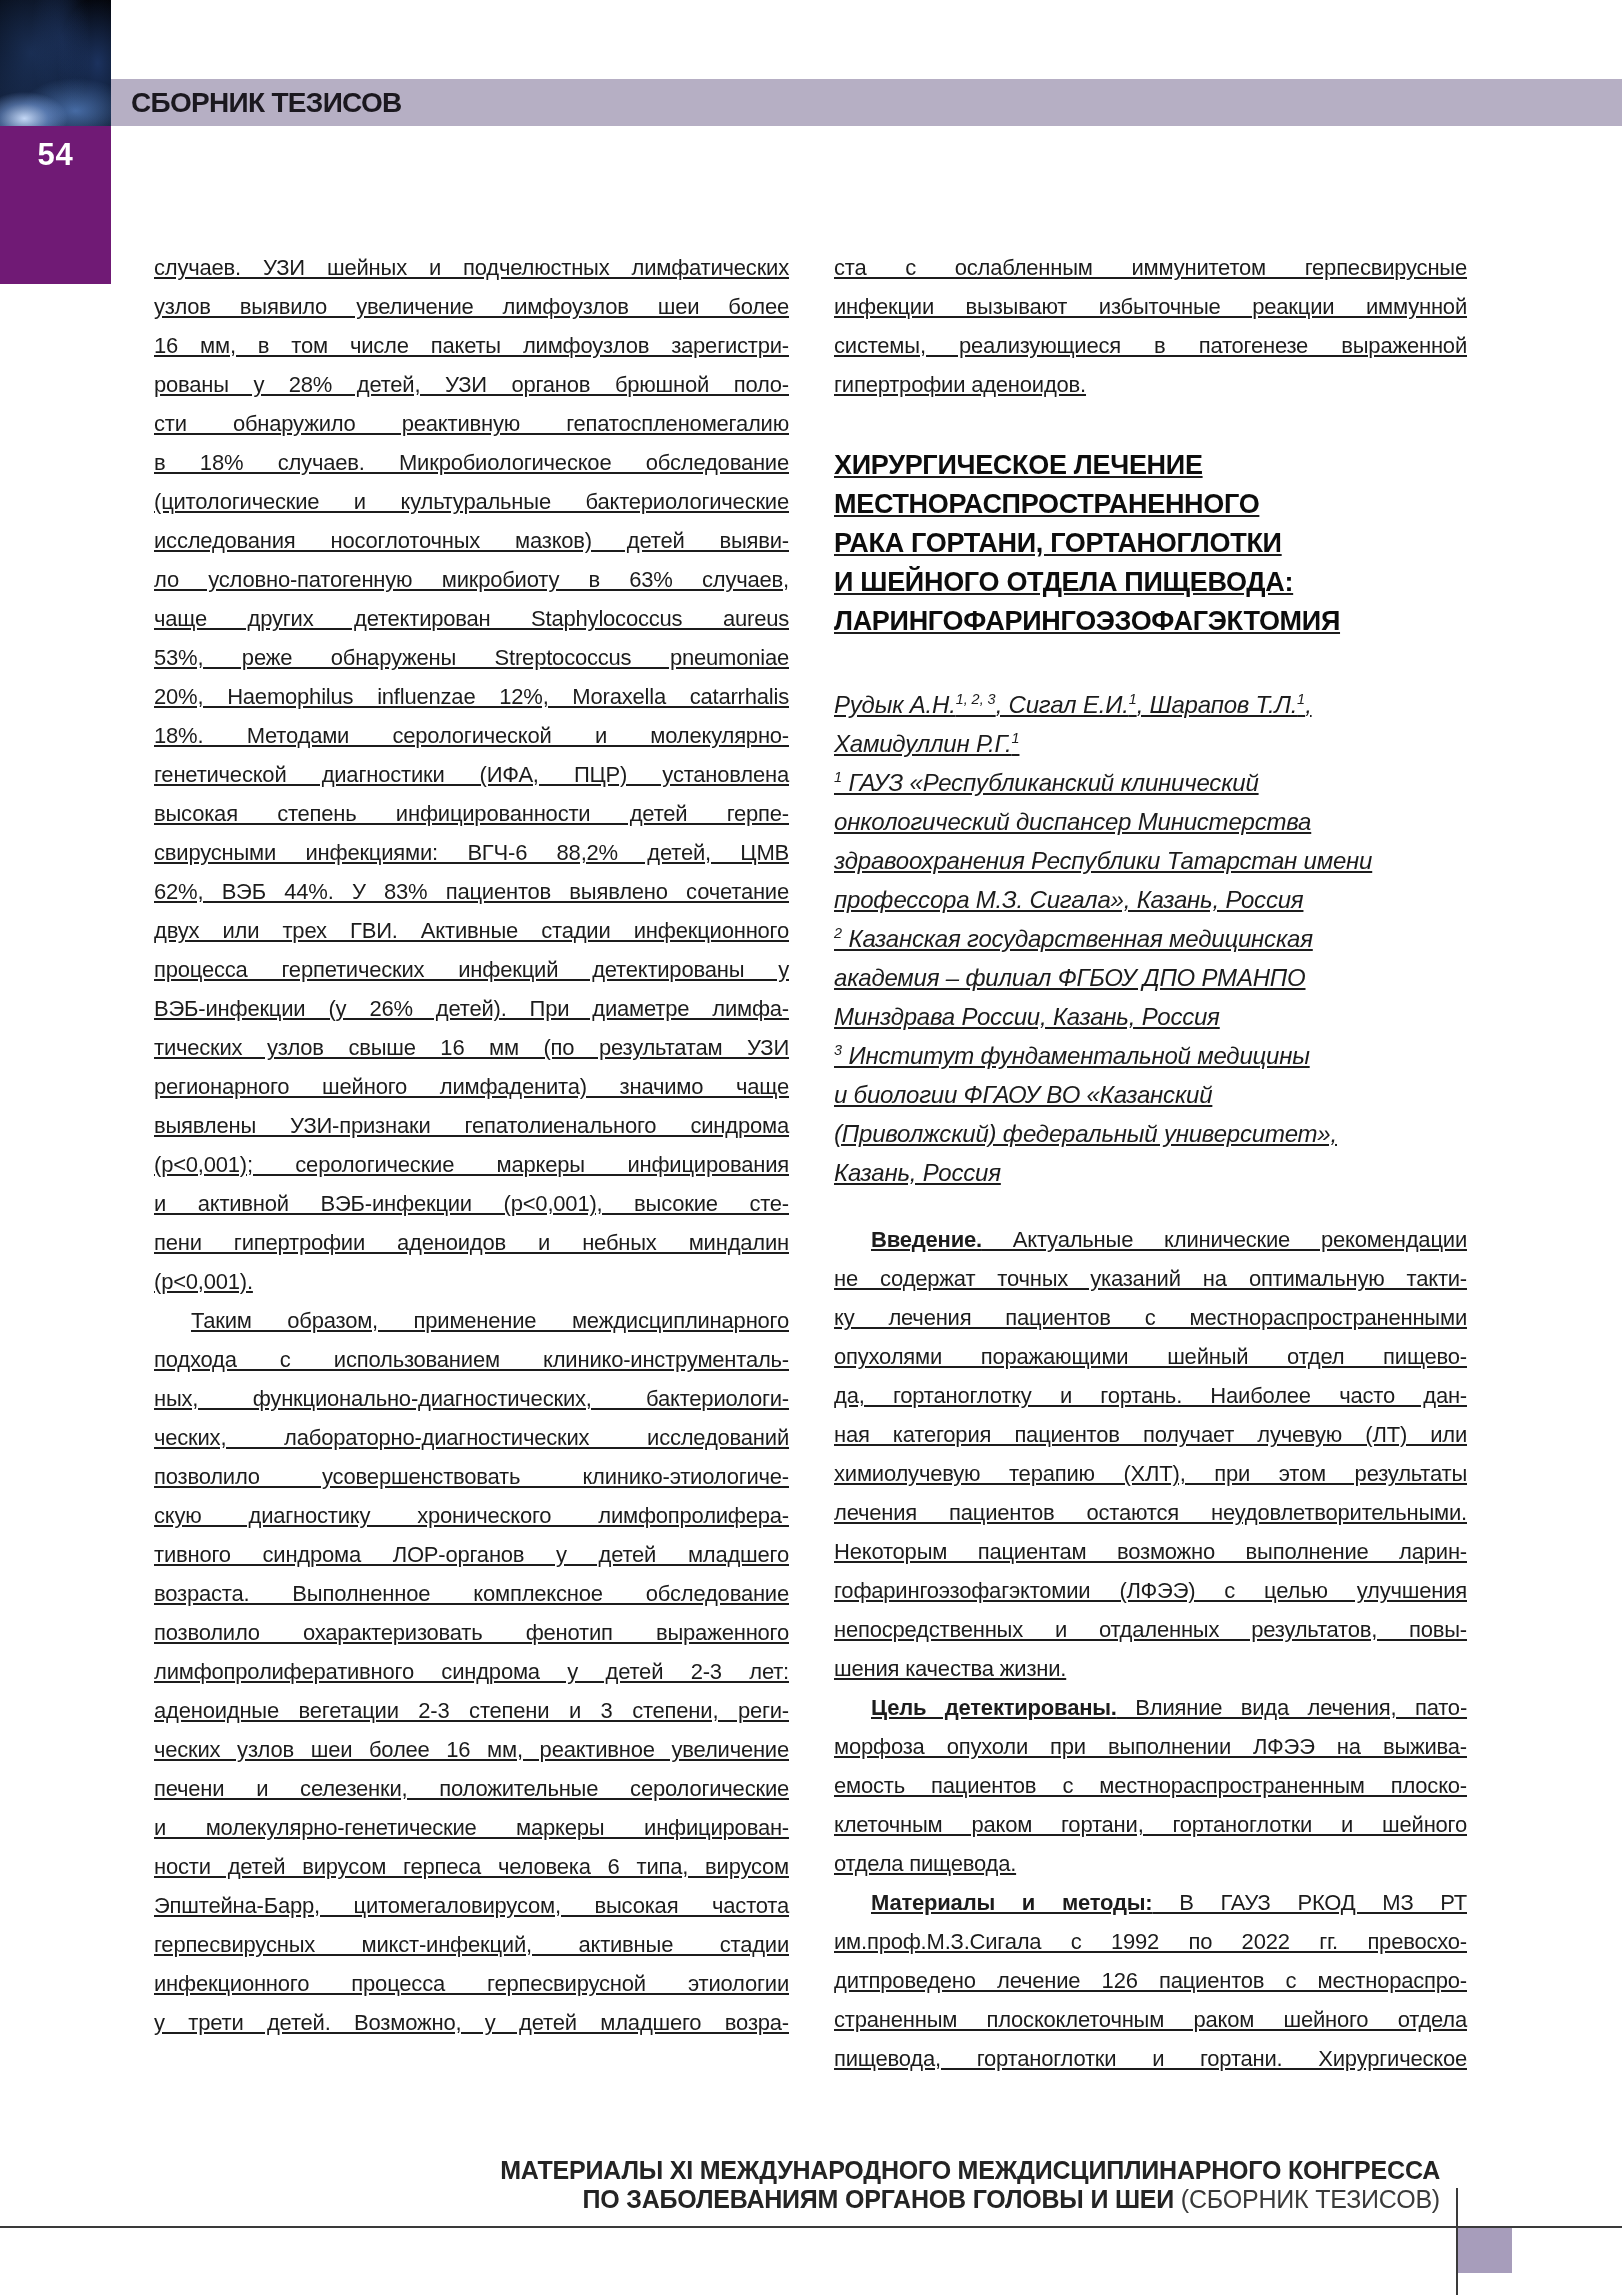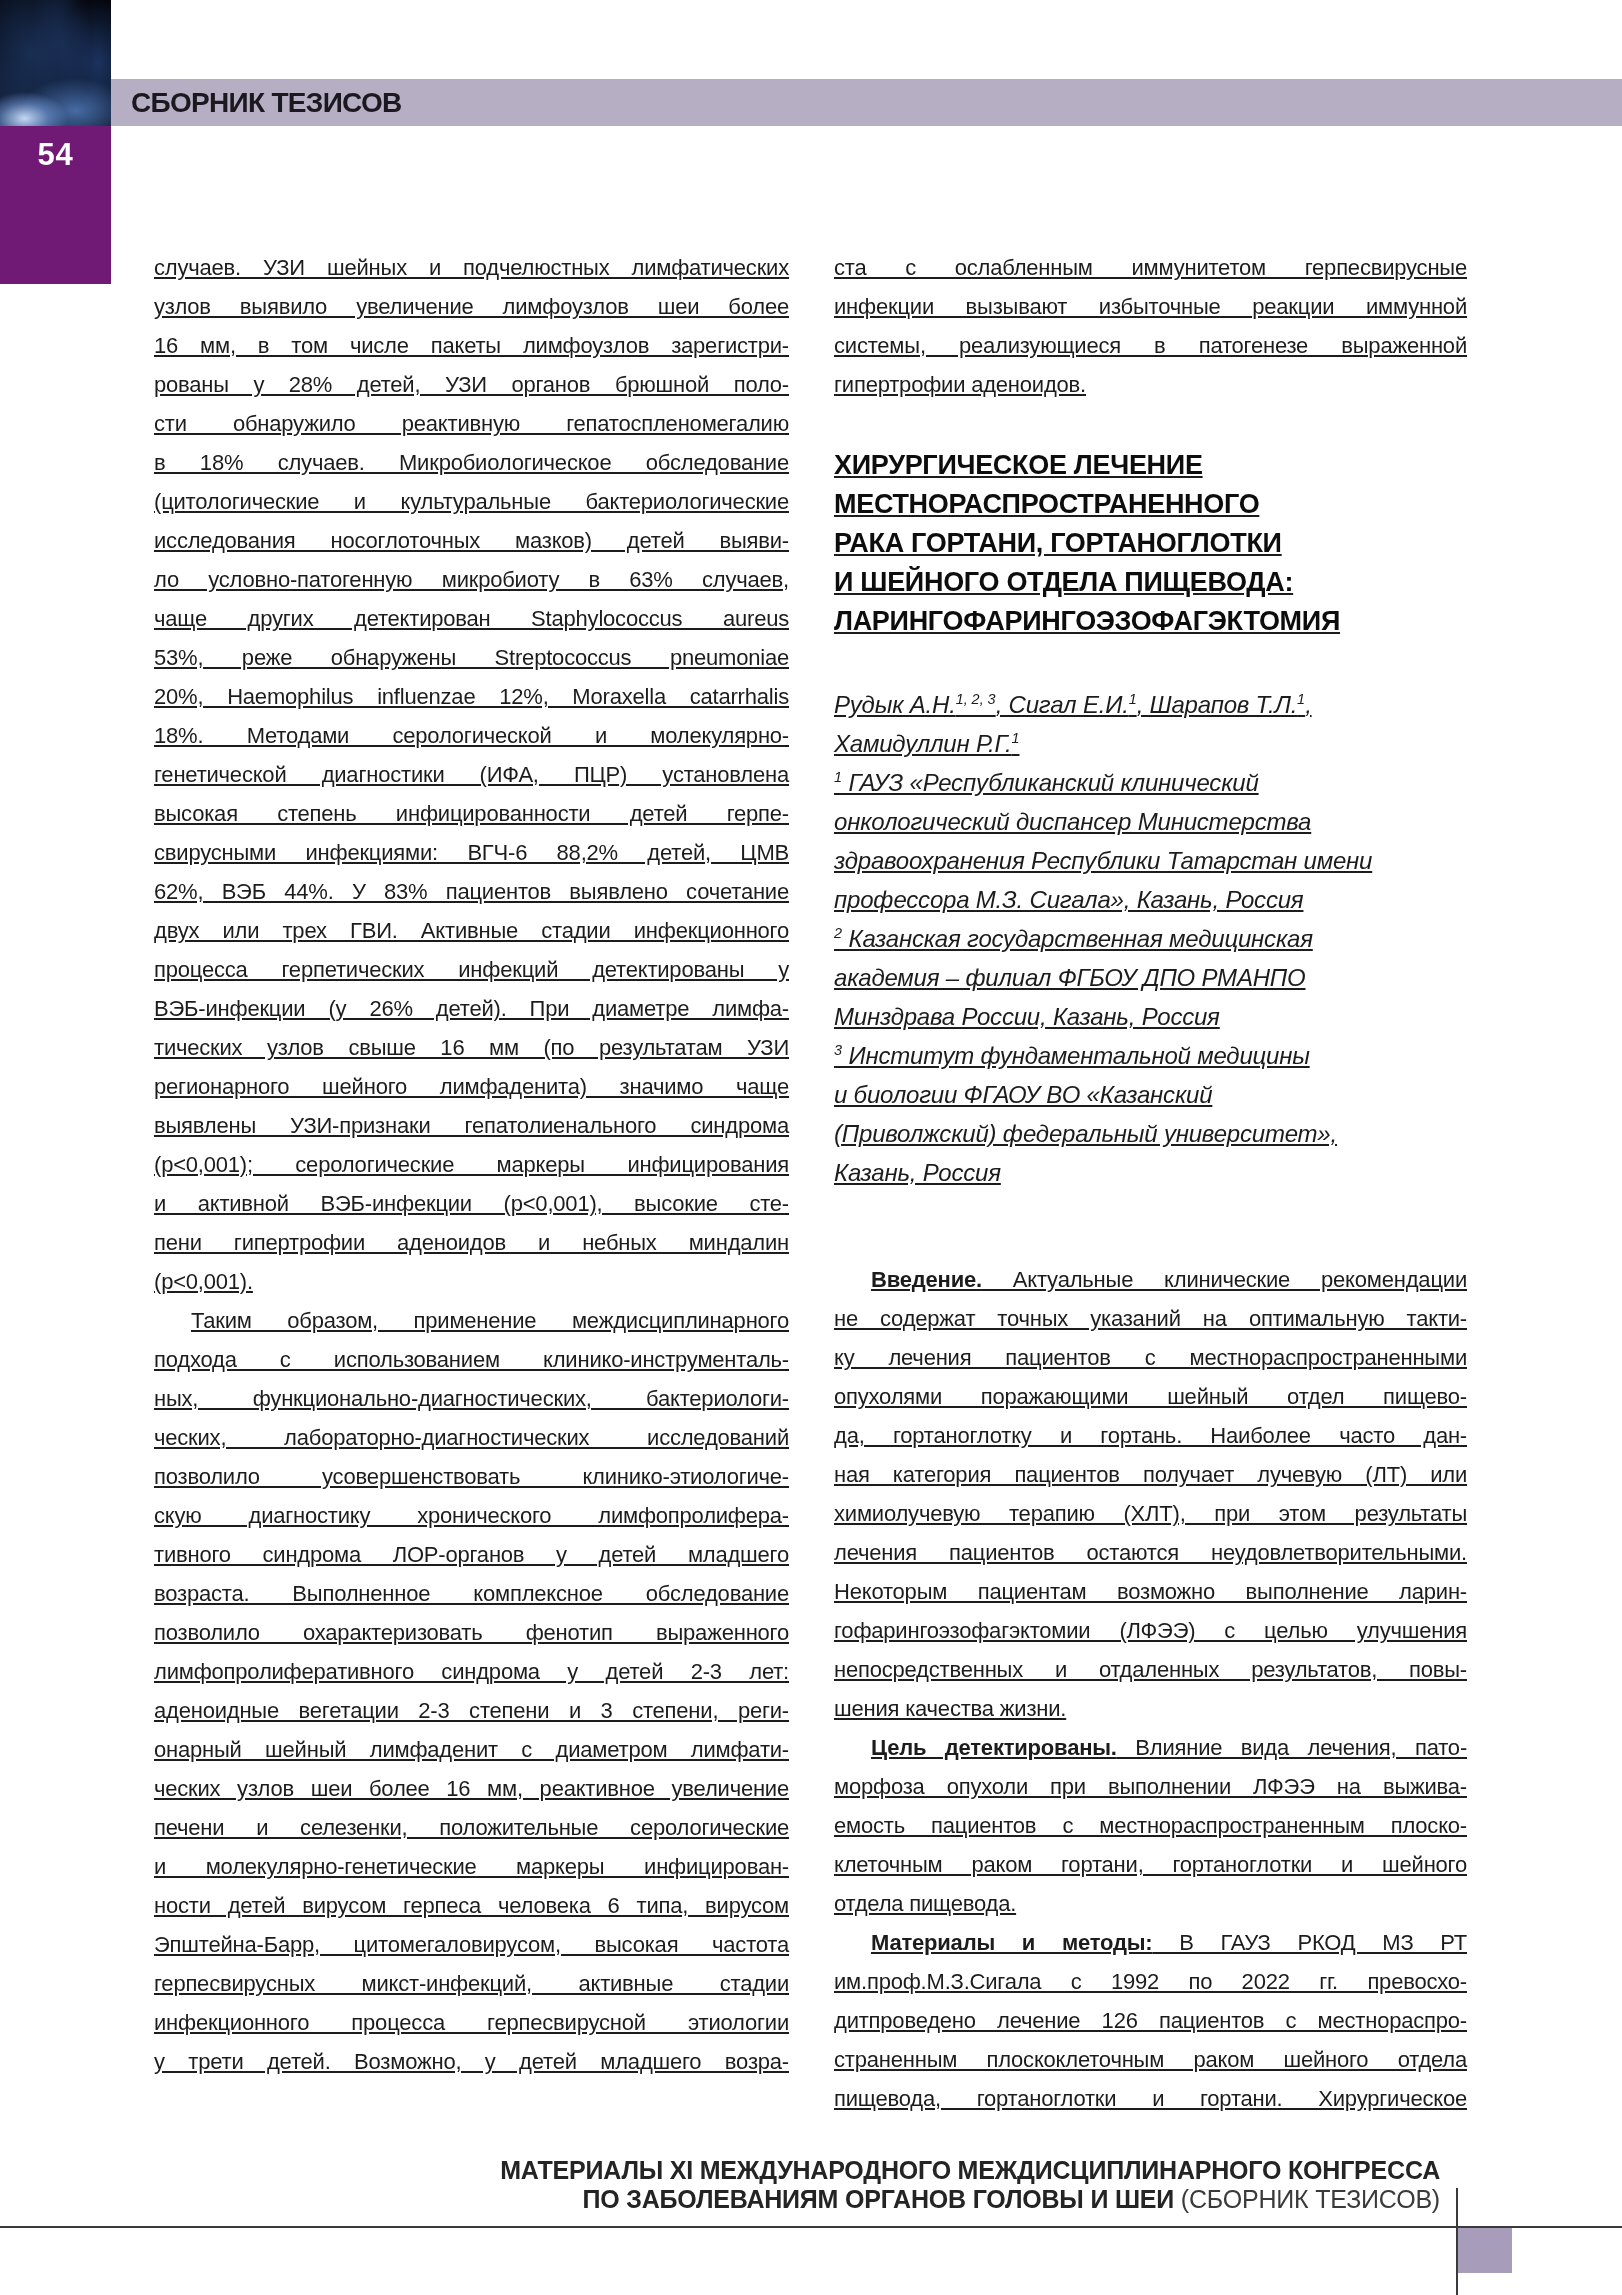--- a/index.html
+++ b/index.html
@@ -43,21 +43,21 @@
   sup{font-size:60%;line-height:0;vertical-align:super;letter-spacing:0;}
   .rc-heading{margin-top:42px;}
   .rc-heading .line{
     text-align:left;text-align-last:left;font-weight:bold;font-size:27px;
     letter-spacing:-0.3px;color:#0d0d0d;
   }
   .rc-authors{margin-top:44px;}
   .rc-authors .line,.rc-affils .line{
     text-align:left;text-align-last:left;font-style:italic;font-size:24px;
   }
-  .rc-body{margin-top:68px;}
+  .rc-body{margin-top:28px;}
   
   .footer{
     position:absolute;top:2156px;right:183px;text-align:right;
     font-size:25px;line-height:29px;letter-spacing:-0.2px;color:#242424;
   }
   .footer .b{font-weight:bold;}
   .footer .r{font-weight:normal;color:#3a3a3a;}
   .hrule{position:absolute;left:0;top:2226px;width:1623px;height:2px;background:#3a3a3a;}
   .vrule{position:absolute;left:1456px;top:2188px;width:2px;height:107px;background:#3a3a3a;}
   .corner-square{position:absolute;left:1458px;top:2228px;width:54px;height:45px;background:#a79dbb;}
@@ -109,21 +109,20 @@
       <div class="line">подхода с использованием клинико-инструменталь-</div>
       <div class="line">ных, функционально-диагностических, бактериологи-</div>
       <div class="line">ческих, лабораторно-диагностических исследований</div>
       <div class="line">позволило усовершенствовать клинико-этиологиче-</div>
       <div class="line">скую диагностику хронического лимфопролифера-</div>
       <div class="line">тивного синдрома ЛОР-органов у детей младшего</div>
       <div class="line">возраста. Выполненное комплексное обследование</div>
       <div class="line">позволило охарактеризовать фенотип выраженного</div>
       <div class="line">лимфопролиферативного синдрома у детей 2-3 лет:</div>
       <div class="line">аденоидные вегетации 2-3 степени и 3 степени, реги-</div>
-      <div class="line">онарный шейный лимфаденит с диаметром лимфати-</div>
       <div class="line">ческих узлов шеи более 16 мм, реактивное увеличение</div>
       <div class="line">печени и селезенки, положительные серологические</div>
       <div class="line">и молекулярно-генетические маркеры инфицирован-</div>
       <div class="line">ности детей вирусом герпеса человека 6 типа, вирусом</div>
       <div class="line">Эпштейна-Барр, цитомегаловирусом, высокая частота</div>
       <div class="line">герпесвирусных микст-инфекций, активные стадии</div>
       <div class="line">инфекционного процесса герпесвирусной этиологии</div>
       <div class="line">у трети детей. Возможно, у детей младшего возра-</div>
     </div>
 

